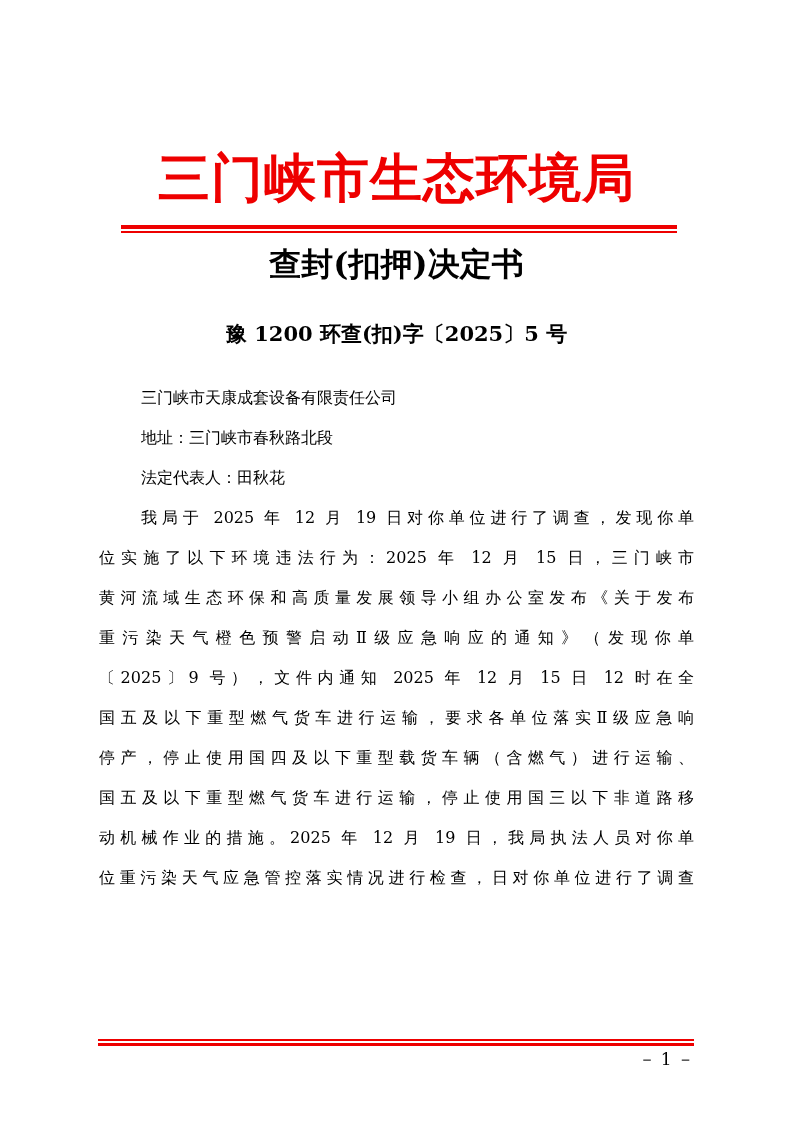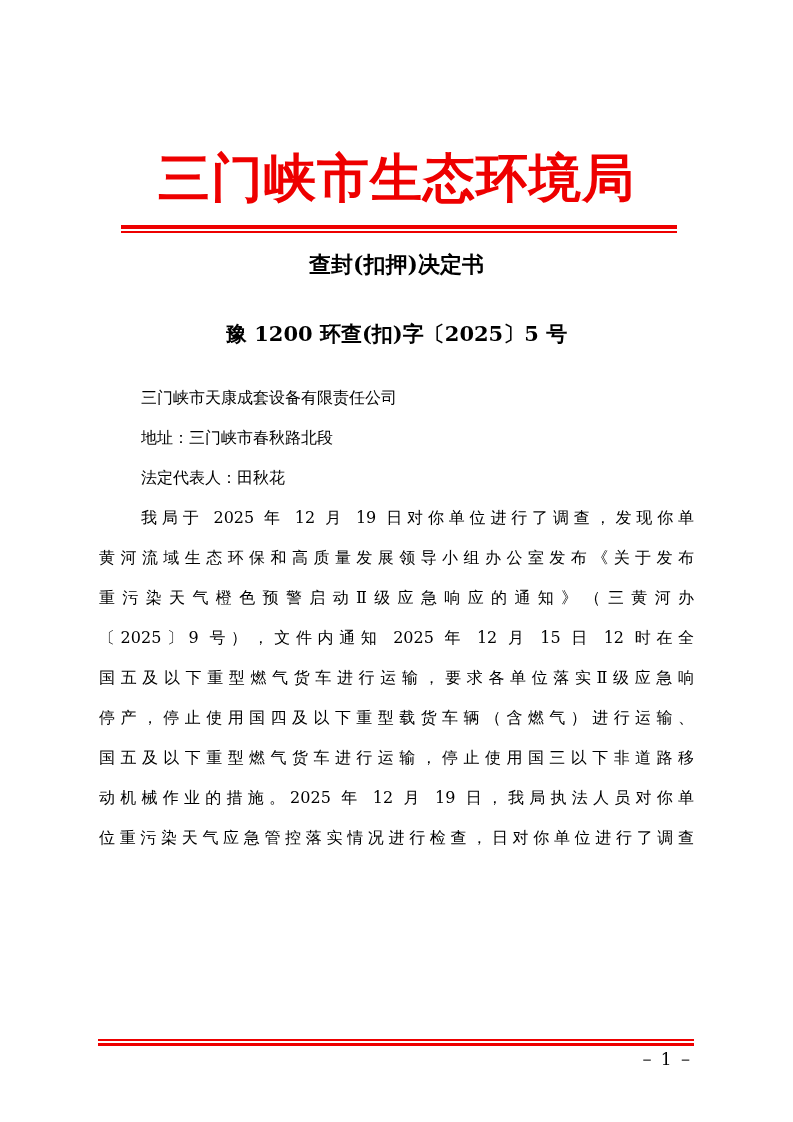--- a/index.html
+++ b/index.html
@@ -43,21 +43,21 @@
   .letterhead-rule .gap   { height: 2px; }
   .letterhead-rule .thin  { height: 2px; background: var(--red); }
 
   
   .doc-title {
     position: absolute;
     top: 246px;
     left: 0;
     width: 100%;
     text-align: center;
-    font-size: 22px;
+    font-size: 32px;
     line-height: 36px;
     font-weight: bold;
     color: var(--ink);
     white-space: nowrap;
   }
 
   
   .doc-number {
     position: absolute;
     top: 320px;
@@ -131,22 +131,23 @@
   <h1 class="doc-title">查封(扣押)决定书</h1>
 
   <div class="doc-number">豫 1200 环查(扣)字〔2025〕5 号</div>
 
   <div class="doc-body">
     <div class="line recipient-line">三门峡市天康成套设备有限责任公司</div>
     <div class="line recipient-line">地址：三门峡市春秋路北段</div>
     <div class="line recipient-line">法定代表人：田秋花</div>
 
     <div class="line para-line indent">我局于 2025 年 12 月 19 日对你单位进行了调查，发现你单</div>
+    <div class="line para-line">位实施了以下环境违法行为：2025 年 12 月 15 日，三门峡市</div>
     <div class="line para-line">黄河流域生态环保和高质量发展领导小组办公室发布《关于发布</div>
-    <div class="line para-line">重污染天气橙色预警启动Ⅱ级应急响应的通知》（三黄河办</div>
+    <div class="line para-line">重污染天气橙色预警启动Ⅱ级应急响应的通知》（发现你单</div>
     <div class="line para-line">〔2025〕9 号），文件内通知 2025 年 12 月 15 日 12 时在全</div>
     <div class="line para-line">国五及以下重型燃气货车进行运输，要求各单位落实Ⅱ级应急响</div>
     <div class="line para-line">停产，停止使用国四及以下重型载货车辆（含燃气）进行运输、</div>
     <div class="line para-line">国五及以下重型燃气货车进行运输，停止使用国三以下非道路移</div>
     <div class="line para-line">动机械作业的措施。2025 年 12 月 19 日，我局执法人员对你单</div>
     <div class="line para-line">位重污染天气应急管控落实情况进行检查，日对你单位进行了调查</div>
   </div>
 
   <div class="footer-rule">
     <div class="thin"></div>

